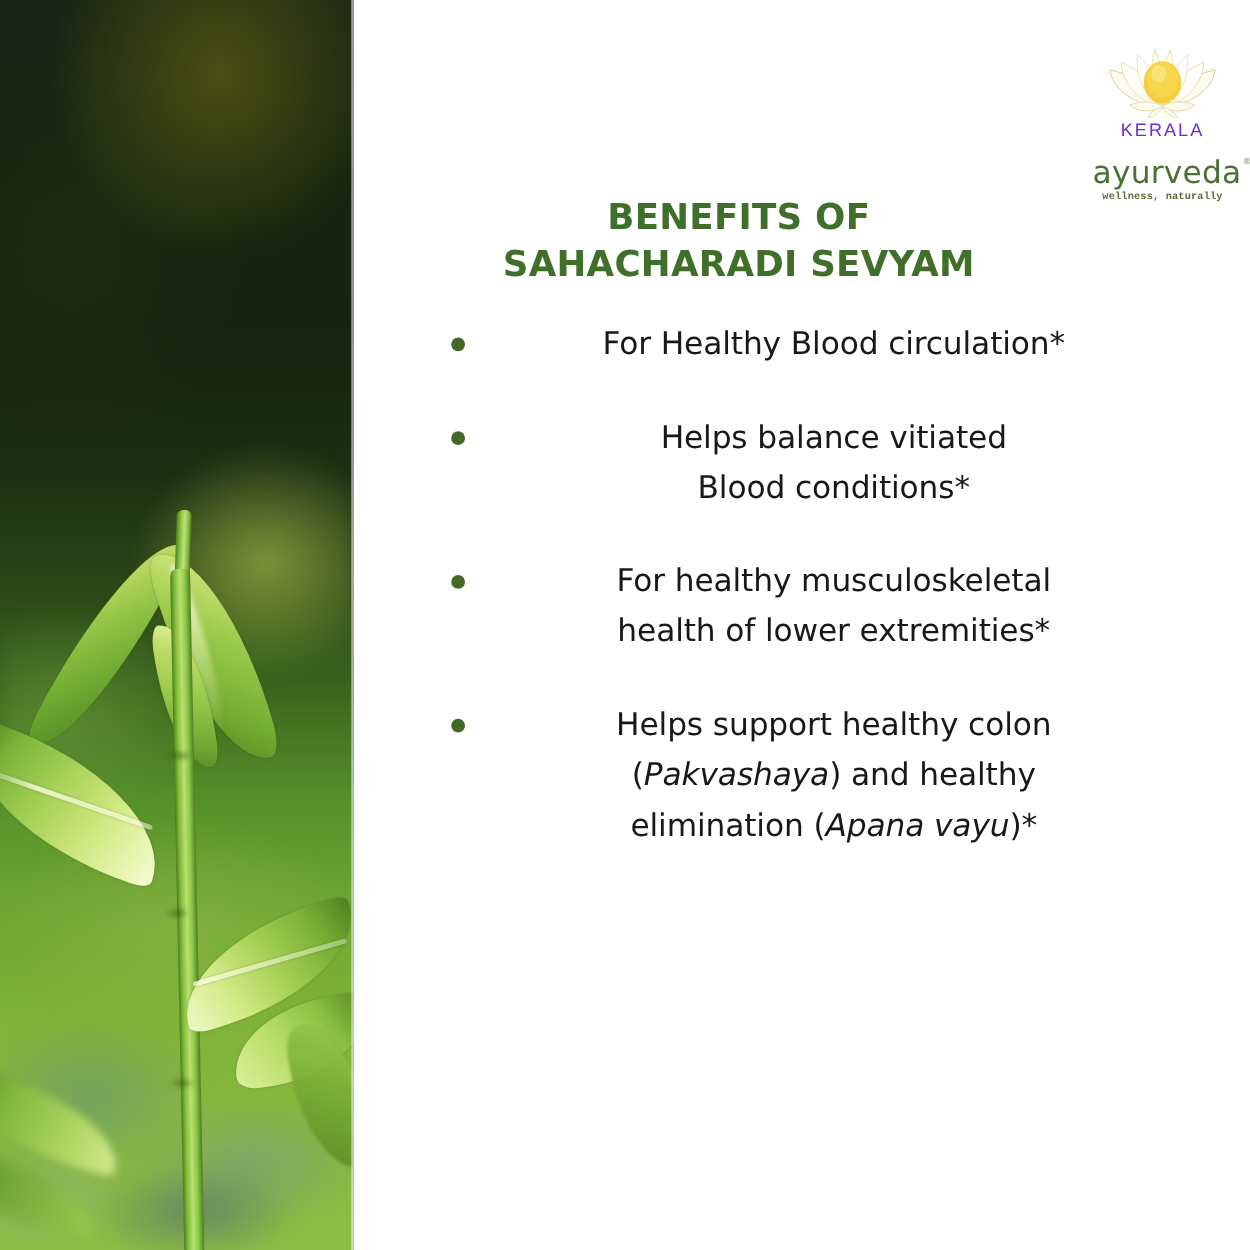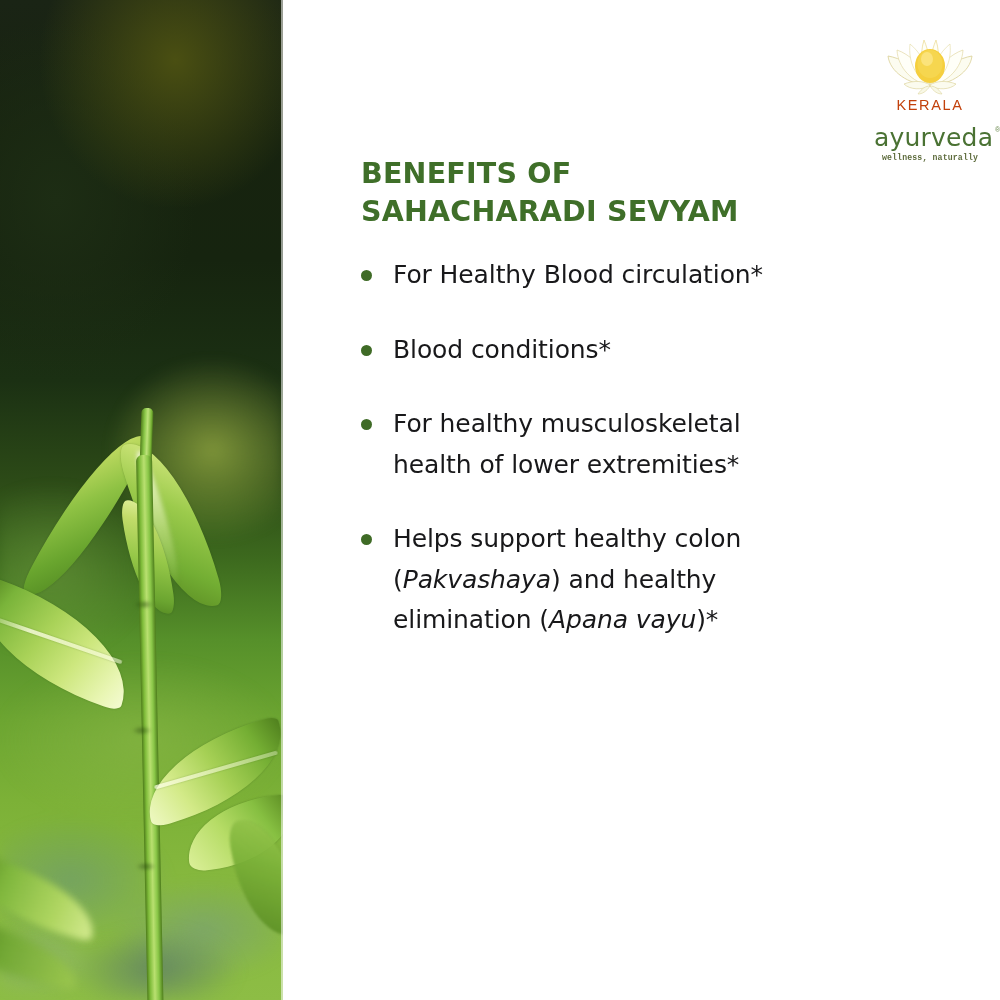--- a/index.html
+++ b/index.html
@@ -273,21 +273,21 @@
   .logo-mark {
     width: 96px;
     height: 68px;
     margin: 0 auto 2px auto;
     display: block;
   }
   .logo-kerala {
     font-family: "Liberation Sans", sans-serif;
     font-size: 14.5px;
     letter-spacing: 1.6px;
-    color: #c2410c;
+    color: #6d28d9;
     font-weight: 400;
     line-height: 1.05;
   }
   .logo-ayurveda-wrap {
     position: relative;
     display: inline-block;
     line-height: 1;
     margin-top: 12px;
   }
   .logo-ayurveda {
@@ -318,20 +318,21 @@
     position: absolute;
     left: 78px;
     top: 136px;
     width: 460px;
     color: #3f6f29;
     font-family: "DejaVu Sans", sans-serif;
     font-weight: bold;
     font-size: 28.5px;
     line-height: 1.33;
     letter-spacing: 0.2px;
+    text-align: center;
   }
   .heading-line { display: block; white-space: nowrap; }
 
   
   .benefits {
     position: absolute;
     left: 78px;
     top: 255px;
     width: 580px;
     list-style: none;
@@ -340,20 +341,21 @@
   }
   .benefit-item {
     position: relative;
     padding-left: 32px;
     margin-bottom: 34px;
     font-family: "DejaVu Sans", sans-serif;
     font-size: 25px;
     line-height: 1.62;
     color: #18181a;
     letter-spacing: -0.1px;
+    text-align: center;
   }
   .benefit-item:last-child { margin-bottom: 0; }
   .benefit-bullet {
     position: absolute;
     left: 0;
     top: 15px;
     width: 11px;
     height: 11px;
     border-radius: 50%;
     background: #3f6b26;
@@ -434,20 +436,21 @@
       <span class="heading-line">SAHACHARADI SEVYAM</span>
     </h1>
 
     <ul class="benefits">
         <li class="benefit-item">
           <span class="benefit-bullet" style="background: rgb(63, 107, 38);"></span>
           <span class="benefit-text"><span>For Healthy Blood circulation*</span></span>
         </li>
         <li class="benefit-item">
           <span class="benefit-bullet" style="background: rgb(63, 107, 38);"></span>
+          <span class="benefit-text"><span>Helps balance vitiated</span></span>
           <span class="benefit-text"><span>Blood conditions*</span></span>
         </li>
         <li class="benefit-item">
           <span class="benefit-bullet" style="background: rgb(63, 107, 38);"></span>
           <span class="benefit-text"><span>For healthy musculoskeletal</span></span>
           <span class="benefit-text"><span>health of lower extremities*</span></span>
         </li>
         <li class="benefit-item">
           <span class="benefit-bullet" style="background: rgb(63, 107, 38);"></span>
           <span class="benefit-text"><span>Helps support healthy colon</span></span>

